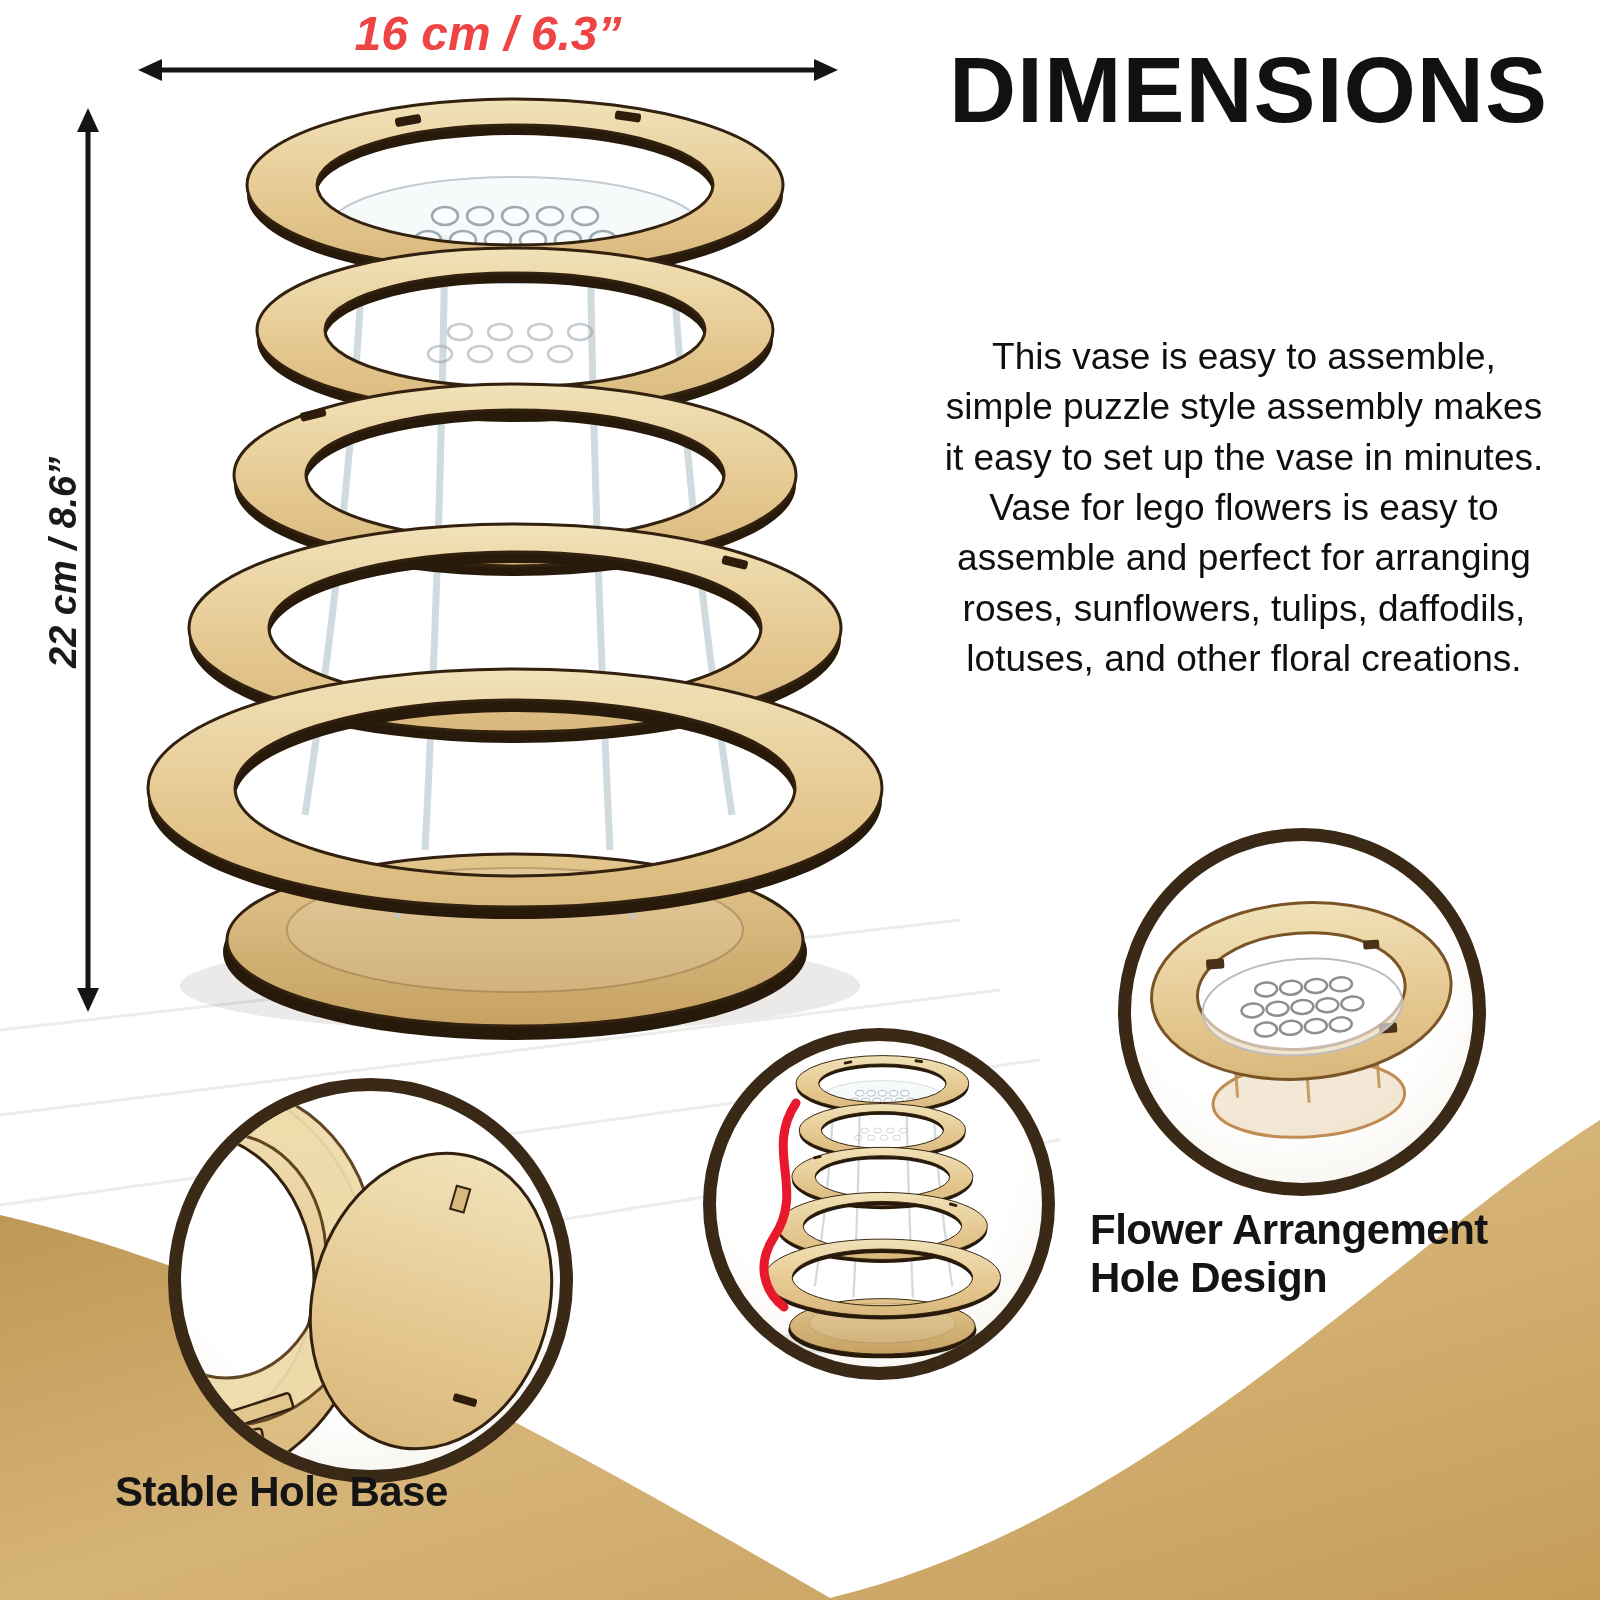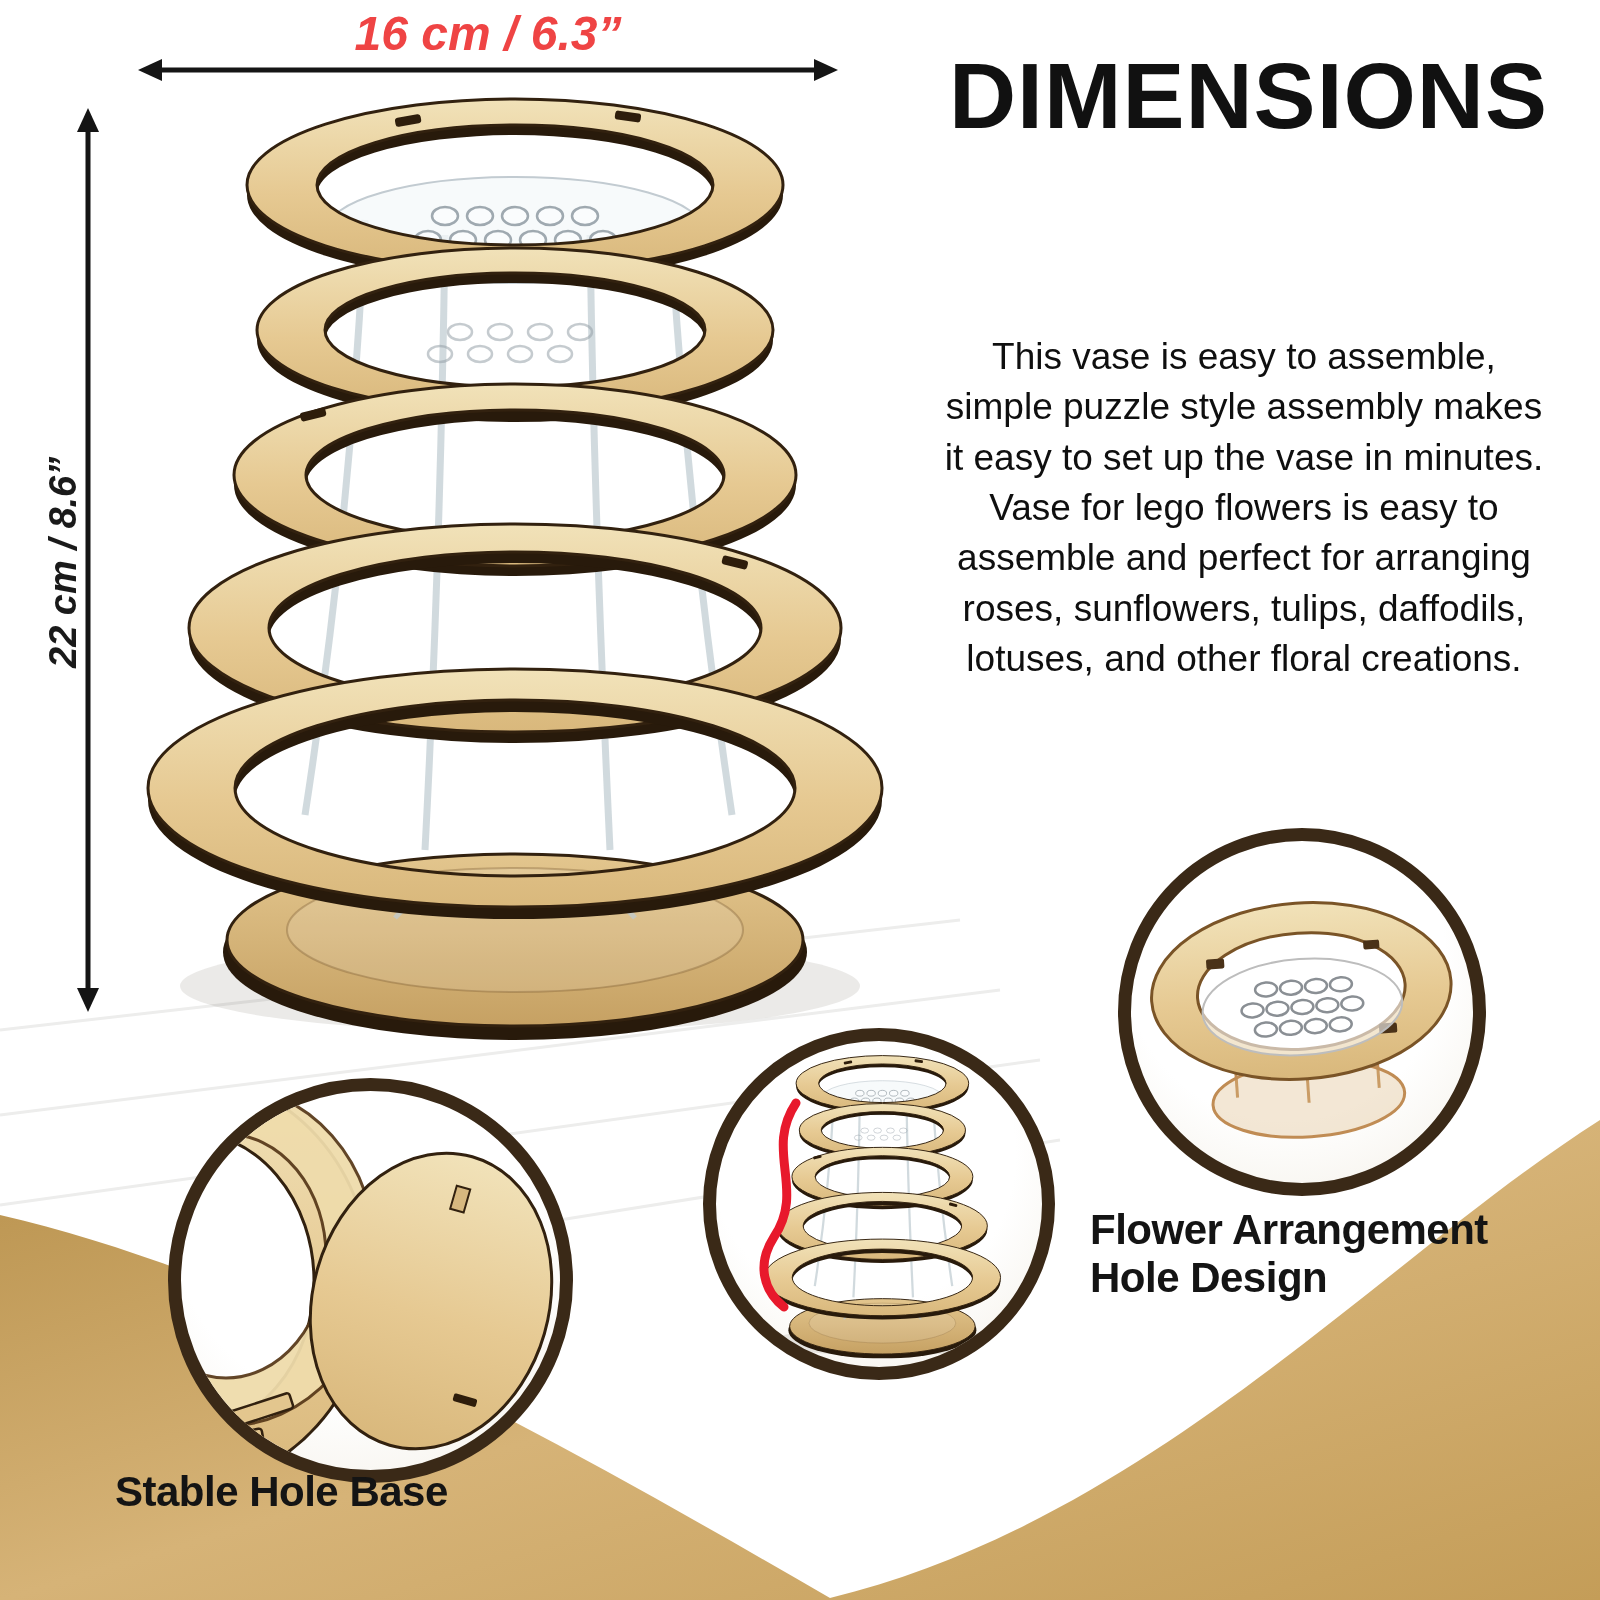--- a/index.html
+++ b/index.html
@@ -25,21 +25,21 @@
     left:42px;top:668px;transform:rotate(-90deg);transform-origin:left top;
     white-space:nowrap;font-size:38px;font-weight:700;font-style:italic;color:#1a1a1a;z-index:3;
   }
 
   
   .vase-main{left:110px;top:80px;width:820px;height:960px;z-index:2;}
 
   
   .title-block{right:52px;top:30px;width:740px;text-align:right;z-index:3;}
   .title-line1{font-size:112px;font-weight:400;line-height:1.05;color:#161616;}
-  .title-line2{font-size:93px;font-weight:700;letter-spacing:1px;line-height:1.05;margin-top:18px;color:#111111;}
+  .title-line2{font-size:93px;font-weight:700;letter-spacing:1px;line-height:1.05;margin-top:12px;color:#111111;}
   .description{
     right:52px;top:332px;width:608px;text-align:center;z-index:3;
     font-size:37px;line-height:1.36;color:#0f0f0f;
   }
 
   
   .circle{
     position:absolute;border-radius:50%;border:13px solid #3a2917;
     background:radial-gradient(circle at 45% 35%, #ffffff 55%, #f3efe6 100%);
     overflow:hidden;z-index:4;

